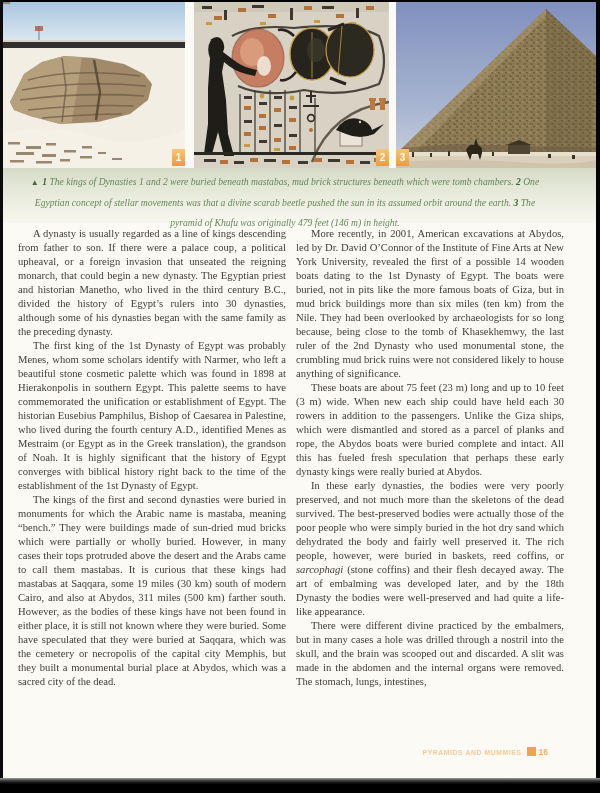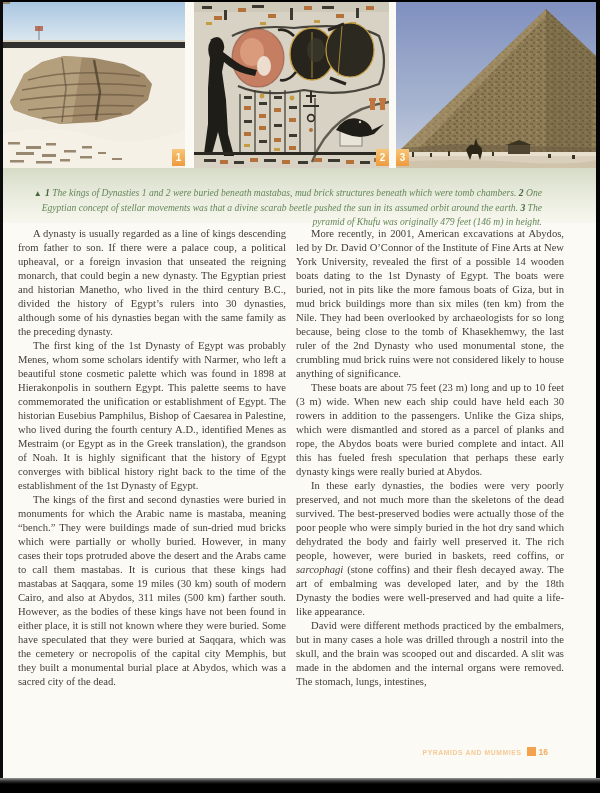--- a/index.html
+++ b/index.html
@@ -28,23 +28,23 @@
   }
   .badge-1{left:172px; top:149px;}
   .badge-2{left:376px; top:149px;}
   .badge-3{left:396px; top:149px;}
   
   .caption-strip{
     position:absolute; left:2px; top:168px; width:594px; height:55px;
     background:linear-gradient(#d6dbc7 0%, #e7eadb 45%, #f8f7ef 100%);
   }
   .figure-caption{
-    position:absolute; left:28px; top:186px; width:514px;
-    font-style:italic; font-size:9.6px; line-height:14px;
-    color:#66885a; text-align:right;
+    position:absolute; left:28px; top:172px; width:514px;
+    font-style:italic; font-size:9.6px; line-height:20px;
+    color:#66885a; text-align:center;
   }
   .cap-tri{font-style:normal; color:#44663c; font-size:8px; letter-spacing:1px;}
   .cap-num{font-weight:bold; color:#42663a;}
   
   .column{
     position:absolute; top:227px; width:268px;
     font-size:10.6px; line-height:14px; color:#403c35;
     text-align:justify;
   }
   .column p{margin:0; text-indent:15px;}
@@ -296,21 +296,21 @@
 
   <div class="column col-left">
     <p>A dynasty is usually regarded as a line of kings descending from father to son. If there were a palace coup, a political upheaval, or a foreign invasion that unseated the reigning monarch, that could begin a new dynasty. The Egyptian priest and historian Manetho, who lived in the third century B.C., divided the history of Egypt’s rulers into 30 dynasties, although some of his dynasties began with the same family as the preceding dynasty.</p>
     <p>The first king of the 1st Dynasty of Egypt was probably Menes, whom some scholars identify with Narmer, who left a beautiful stone cosmetic palette which was found in 1898 at Hierakonpolis in southern Egypt. This palette seems to have commemorated the unification or establishment of Egypt. The historian Eusebius Pamphilus, Bishop of Caesarea in Palestine, who lived during the fourth century A.D., identified Menes as Mestraim (or Egypt as in the Greek translation), the grandson of Noah. It is highly significant that the history of Egypt converges with biblical history right back to the time of the establishment of the 1st Dynasty of Egypt.</p>
     <p>The kings of the first and second dynasties were buried in monuments for which the Arabic name is mastaba, meaning “bench.” They were buildings made of sun-dried mud bricks which were partially or wholly buried. However, in many cases their tops protruded above the desert and the Arabs came to call them mastabas. It is curious that these kings had mastabas at Saqqara, some 19 miles (30 km) south of modern Cairo, and also at Abydos, 311 miles (500 km) farther south. However, as the bodies of these kings have not been found in either place, it is still not known where they were buried. Some have speculated that they were buried at Saqqara, which was the cemetery or necropolis of the capital city Memphis, but they built a monumental burial place at Abydos, which was a sacred city of the dead.</p>
   </div>
   <div class="column col-right">
     <p>More recently, in 2001, American excavations at Abydos, led by Dr. David O’Connor of the Institute of Fine Arts at New York University, revealed the first of a possible 14 wooden boats dating to the 1st Dynasty of Egypt. The boats were buried, not in pits like the more famous boats of Giza, but in mud brick buildings more than six miles (ten km) from the Nile. They had been overlooked by archaeologists for so long because, being close to the tomb of Khasekhemwy, the last ruler of the 2nd Dynasty who used monumental stone, the crumbling mud brick ruins were not considered likely to house anything of significance.</p>
     <p>These boats are about 75 feet (23 m) long and up to 10 feet (3 m) wide. When new each ship could have held each 30 rowers in addition to the passengers. Unlike the Giza ships, which were dismantled and stored as a parcel of planks and rope, the Abydos boats were buried complete and intact. All this has fueled fresh speculation that perhaps these early dynasty kings were really buried at Abydos.</p>
     <p><span>In these early dynasties, the bodies were very poorly preserved, and not much more than the skeletons of the dead survived. The best-preserved bodies were actually those of the poor people who were simply buried in the hot dry sand which dehydrated the body and fairly well preserved it. The rich people, however, were buried in baskets, reed coffins, or </span><em>sarcophagi</em><span> (stone coffins) and their flesh decayed away. The art of embalming was developed later, and by the 18th Dynasty the bodies were well-preserved and had quite a life-like appearance.</span></p>
-    <p>David were different methods practiced by the embalmers, but in many cases a hole was drilled through a nostril into the skull, and the brain was scooped out and discarded. A slit was made in the abdomen and the internal organs were removed. The stomach, lungs, intestines,</p>
+    <p>There were different divine practiced by the embalmers, but in many cases a hole was drilled through a nostril into the skull, and the brain was scooped out and discarded. A slit was made in the abdomen and the internal organs were removed. The stomach, lungs, intestines,</p>
   </div>
 
   <div class="footer">
     <span class="footer-title">PYRAMIDS AND MUMMIES</span><span class="footer-square"></span><span class="footer-page">16</span>
   </div>
 
   <div class="edge edge-top"></div>
   <div class="edge edge-left"></div>
   <div class="edge edge-right"></div>
   <div class="edge edge-bottom"></div>

